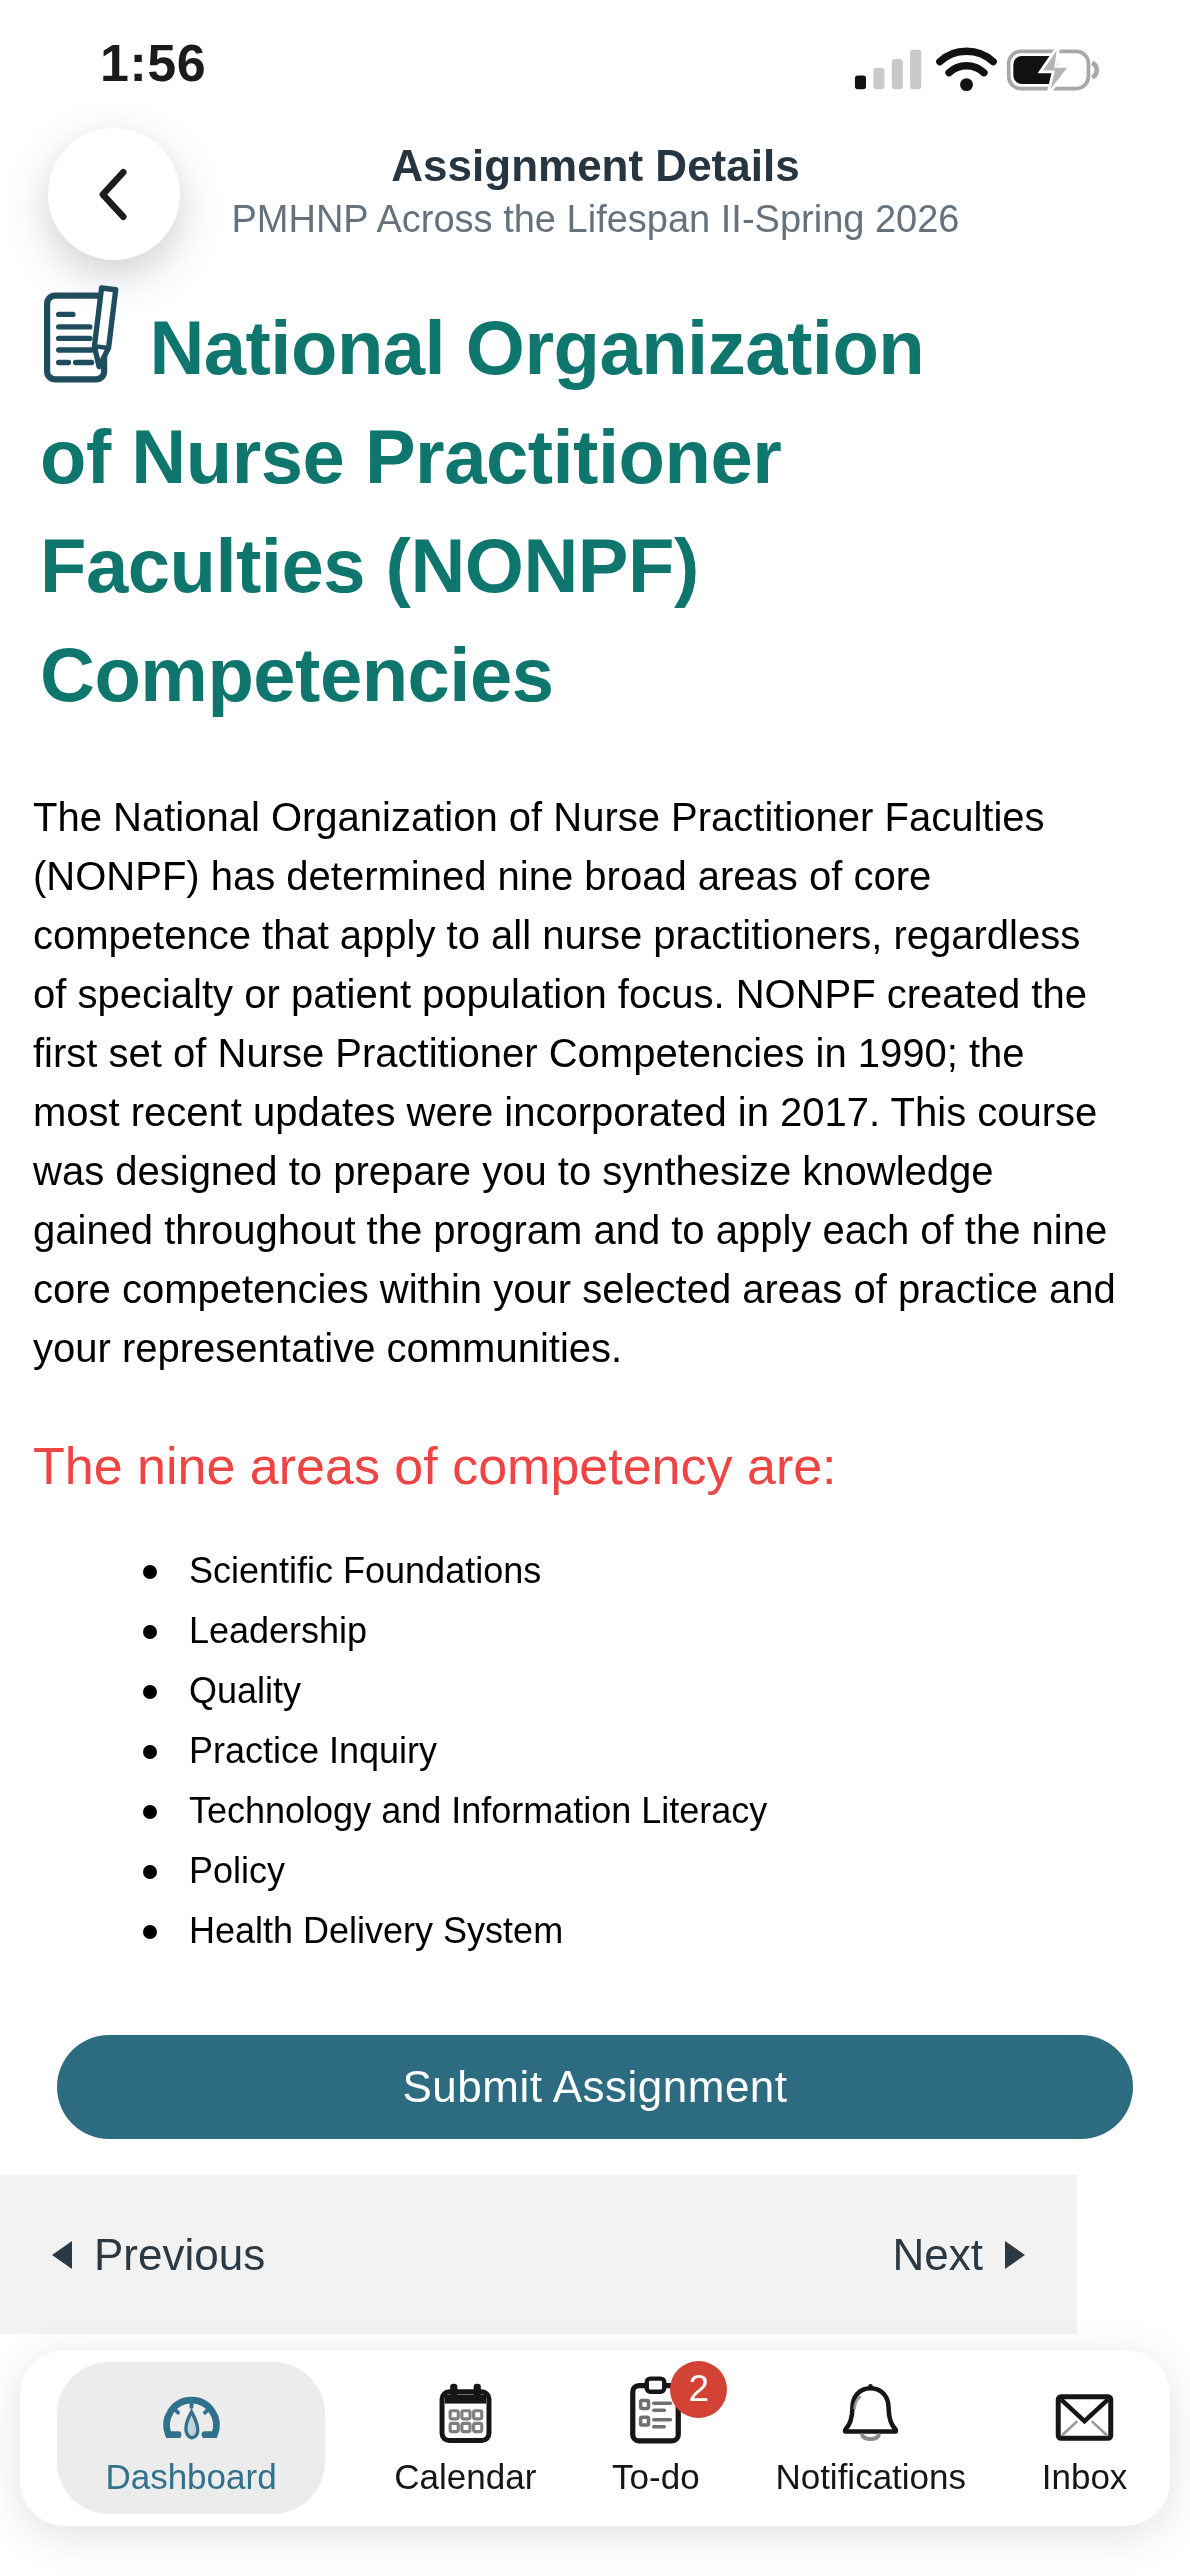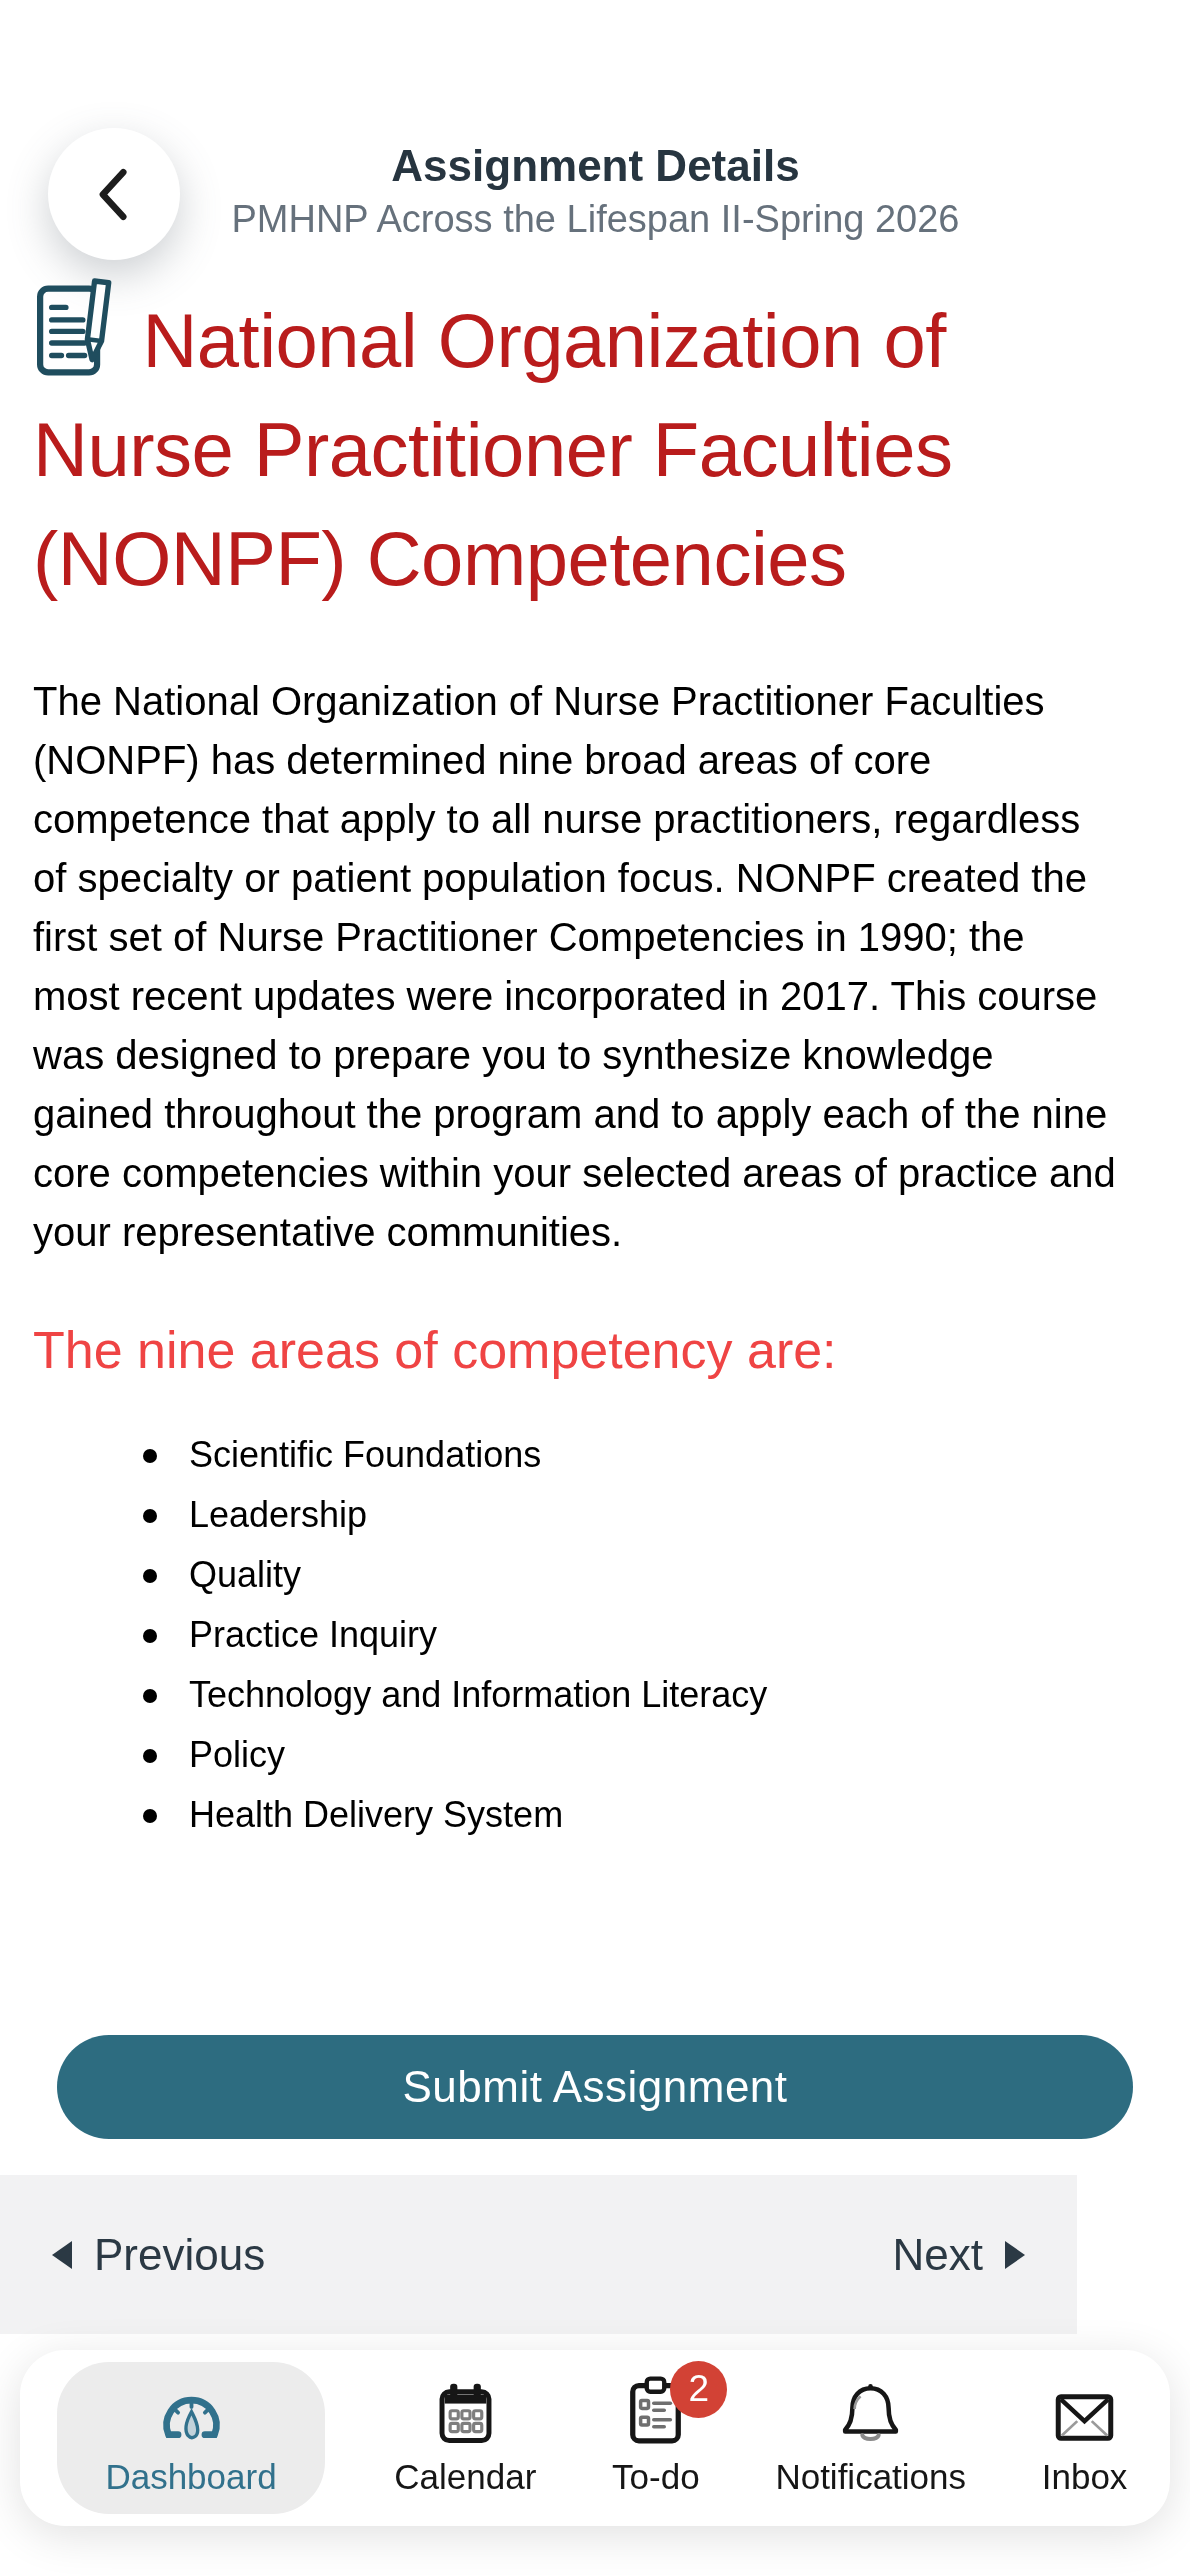--- a/index.html
+++ b/index.html
@@ -33,22 +33,22 @@
     font-size:44px;font-weight:700;color:#273540;
   }
   .header-subtitle{
     position:absolute;top:198px;left:0;right:0;text-align:center;
     font-size:38px;font-weight:400;color:#66717C;
   }
 
   
   .content{position:absolute;top:0;left:0;right:0;padding:274px 37px 0 33px;}
   .assign-title{
-    margin:0;max-width:955px;
-    font-size:76px;line-height:109px;font-weight:400;color:#b91c1c;
+    margin:7px;max-width:955px;
+    font-size:76px;line-height:109px;font-weight:700;color:#0f766e;
     letter-spacing:-0.5px;
   }
   .assign-icon{vertical-align:-13px;margin-right:20.4px;}
   .assign-desc{
     margin:59px 0 0 0;max-width:1083px;
     font-size:40px;line-height:59px;color:#000;
   }
   .list-intro{margin:59px 0 0 0;font-size:52px;line-height:59px;color:#ef4444;}
   .competency-list{
     margin:45px 0 0 0;padding:0 0 0 119px;list-style:none;
@@ -104,20 +104,40 @@
     position:absolute;top:-18.5px;right:-39px;width:57px;height:57px;border-radius:50%;
     background:#D24235;color:#fff;font-size:37px;display:flex;
     align-items:center;justify-content:center;
   }
 </style>
 </head>
 <body>
 
 <div class="screen">
 
+  <div class="status-bar">
+    <div class="status-time">1:56</div>
+    <svg class="sig-icon" width="72" height="46" viewBox="0 0 78 50">
+      <rect x="2" y="32" width="12" height="15" rx="3" fill="#111"></rect>
+      <rect x="22" y="24" width="12" height="23" rx="3" fill="#C9C9C9"></rect>
+      <rect x="42" y="14" width="12" height="33" rx="3" fill="#C9C9C9"></rect>
+      <rect x="62" y="4" width="12" height="43" rx="3" fill="#C9C9C9"></rect>
+    </svg>
+    <svg class="wifi-icon" width="63" height="46" viewBox="0 0 68 50">
+      <path d="M5 17 C21 2 47 2 63 17" fill="none" stroke="#111" stroke-width="8" stroke-linecap="round"></path>
+      <path d="M15 29 C26 19 42 19 53 29" fill="none" stroke="#111" stroke-width="8" stroke-linecap="round"></path>
+      <circle cx="34" cy="42" r="7" fill="#111"></circle>
+    </svg>
+    <svg class="batt-icon" width="102" height="54" viewBox="0 0 110 58">
+      <rect x="4" y="9" width="86" height="40" rx="13" fill="none" stroke="#A8A8A8" stroke-width="4"></rect>
+      <path d="M94 21 a9 9 0 0 1 0 16" fill="none" stroke="#A8A8A8" stroke-width="5"></path>
+      <rect x="9" y="14" width="48" height="30" rx="9" fill="#111"></rect>
+      <path d="M58 2 L38 31 H52 L46 56 L70 25 H55 Z" fill="#B6B6B6" stroke="#fff" stroke-width="3"></path>
+    </svg>
+  </div>
 
   <button class="back-btn">
     <svg width="52" height="67" viewBox="0 0 56 72">
       <polyline points="38,12 16,36 38,60" fill="none" stroke="#1d1d1d" stroke-width="7" stroke-linecap="round" stroke-linejoin="round"></polyline>
     </svg>
   </button>
   <div class="header-title">Assignment Details</div>
   <div class="header-subtitle">PMHNP Across the Lifespan II-Spring 2026</div>
 
   <div class="content">

